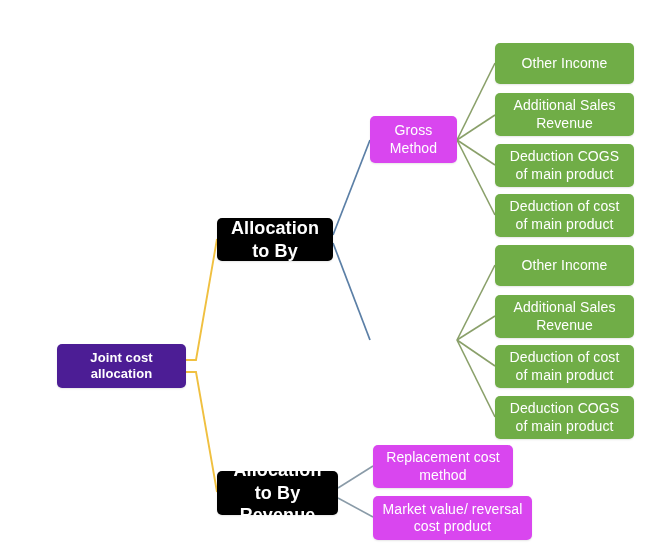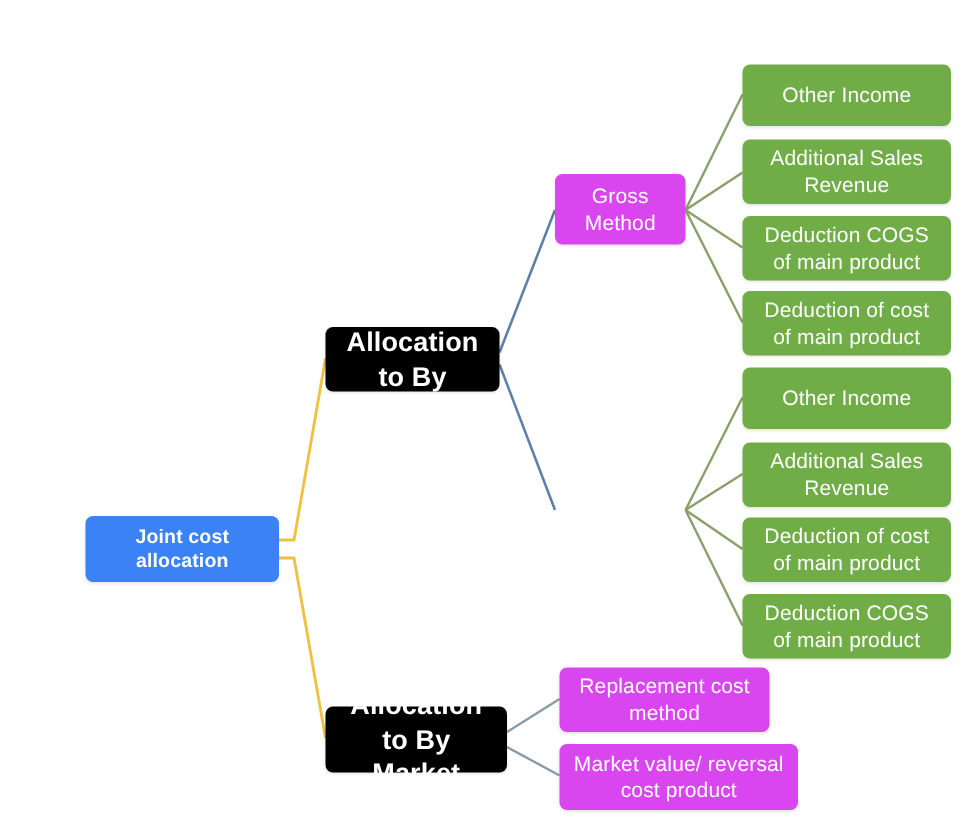--- a/index.html
+++ b/index.html
@@ -34,21 +34,21 @@
     text-align: center;
     border-radius: 5px;
     color: #ffffff;
     font-size: 13.5px;
     line-height: 1.25;
     padding: 3px 8px;
     letter-spacing: 0.1px;
     box-shadow: 0 1px 2px rgba(0,0,0,0.10);
   }
   .node-root {
-    background: #3b82f6;
+    background: #4c1d95;
     font-weight: bold;
     font-size: 13px;
   }
   .node-branch {
     background: #000000;
     font-weight: bold;
     font-size: 18px;
   }
   .node-method {
     background: #d946ef;
@@ -92,21 +92,21 @@
 
   <div class="node node-root" style="left:57px; top:344px; width:129px; height:44px;">
     <span class="node-label">Joint cost allocation</span>
   </div>
 
   <div class="node node-branch" style="left:217px; top:218px; width:116px; height:43px;">
     <span class="node-label">Not Allocation to By Product</span>
   </div>
 
   <div class="node node-branch" style="left:217px; top:471px; width:121px; height:44px;">
-    <span class="node-label">Allocation to By Market</span>
+    <span class="node-label">Allocation to By Revenue</span>
   </div>
 
   <div class="node node-method" style="left:370px; top:116px; width:87px; height:47px;">
     <span class="node-label">Gross Method</span>
   </div>
 
 
   <div class="node node-method" style="left:373px; top:445px; width:140px; height:43px;">
     <span class="node-label">Replacement cost method</span>
   </div>

